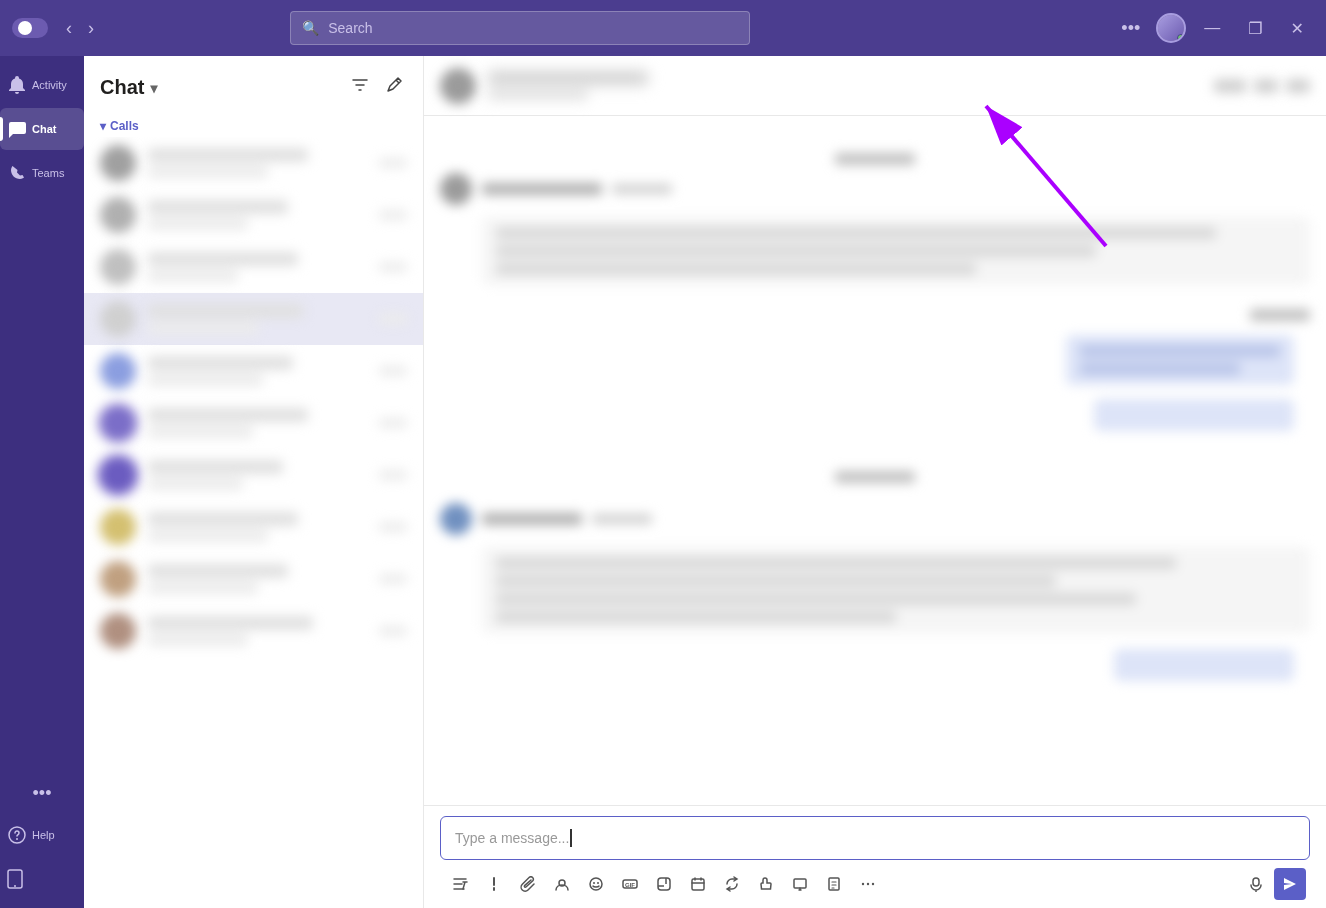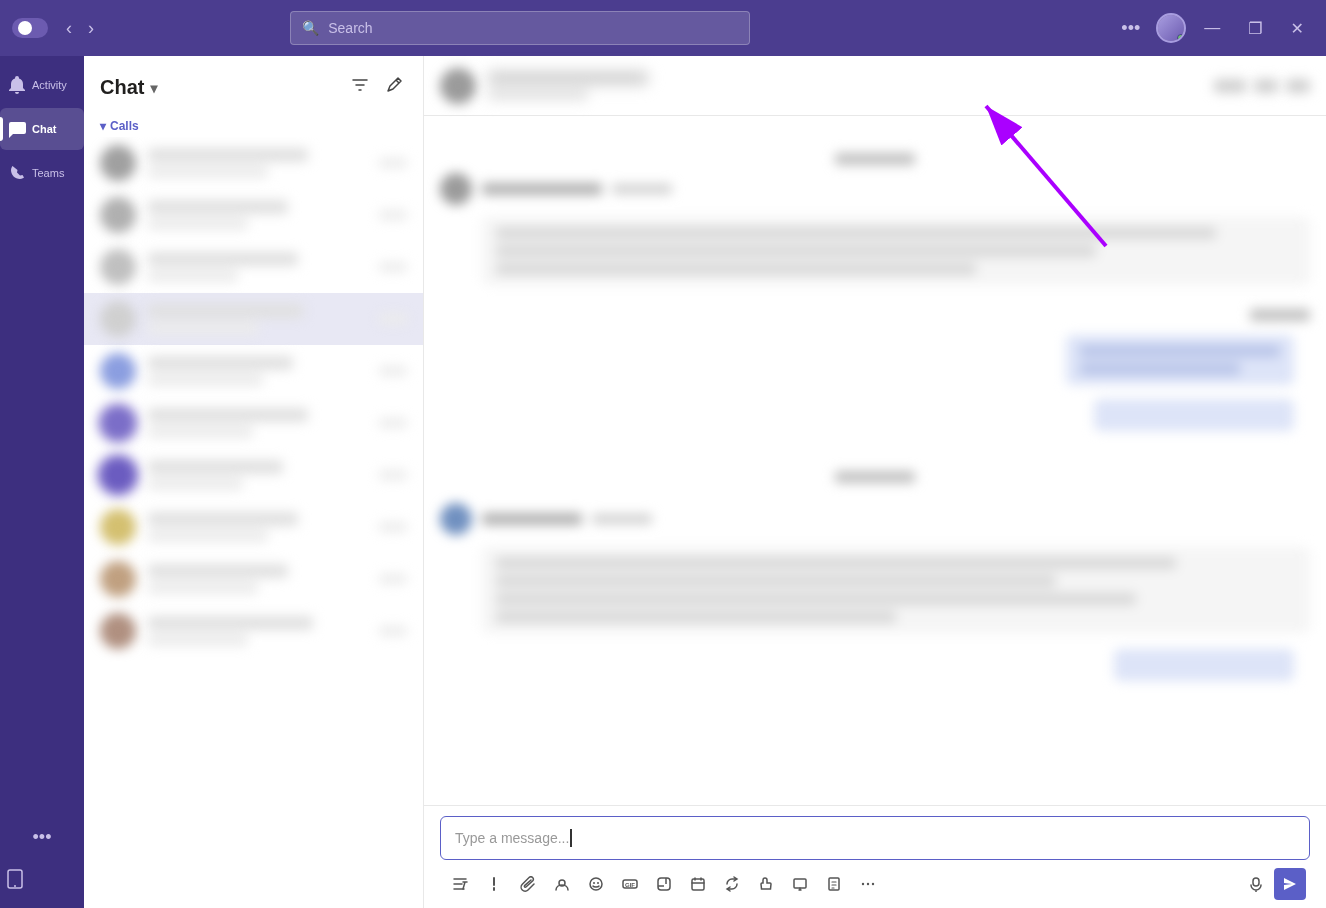--- a/index.html
+++ b/index.html
@@ -462,20 +462,30 @@
     <div class="sidebar-item">
       <span class="sidebar-icon">
         <svg width="22" height="22" viewBox="0 0 22 22" fill="none">
             <path d="M6.5 4C6.5 4 5 6 5 8c0 5 4 9 9 9 2 0 4-1.5 4-1.5L16.5 13l-2.5.5c-1-1-2-2-3-3L11.5 8 6.5 4z" fill="#c9c0e8"></path>
           </svg>
       </span>
       <span class="sidebar-label">Teams</span>
     </div>
     <div class="sidebar-spacer"></div>
     <div class="sidebar-dots">•••</div>
+    <div class="sidebar-item">
+      <span class="sidebar-icon">
+        <svg width="22" height="22" viewBox="0 0 22 22" fill="none">
+            <circle cx="11" cy="11" r="8" stroke="#c9c0e8" stroke-width="1.5" fill="none"></circle>
+            <path d="M9 9c0-1.1.9-2 2-2s2 .9 2 2c0 1-.8 1.7-1.5 2.2-.4.3-.5.6-.5.8" stroke="#c9c0e8" stroke-width="1.5" stroke-linecap="round" fill="none"></path>
+            <circle cx="11" cy="15" r="1" fill="#c9c0e8"></circle>
+          </svg>
+      </span>
+      <span class="sidebar-label">Help</span>
+    </div>
     <div class="sidebar-item" style="margin-bottom:8px;">
       <span class="sidebar-icon">
         <svg width="18" height="22" viewBox="0 0 18 22" fill="none">
             <rect x="2" y="2" width="14" height="18" rx="2" stroke="#c9c0e8" stroke-width="1.5" fill="none"></rect>
             <circle cx="9" cy="18" r="1" fill="#c9c0e8"></circle>
           </svg>
       </span>
     </div>
   </div>
 

